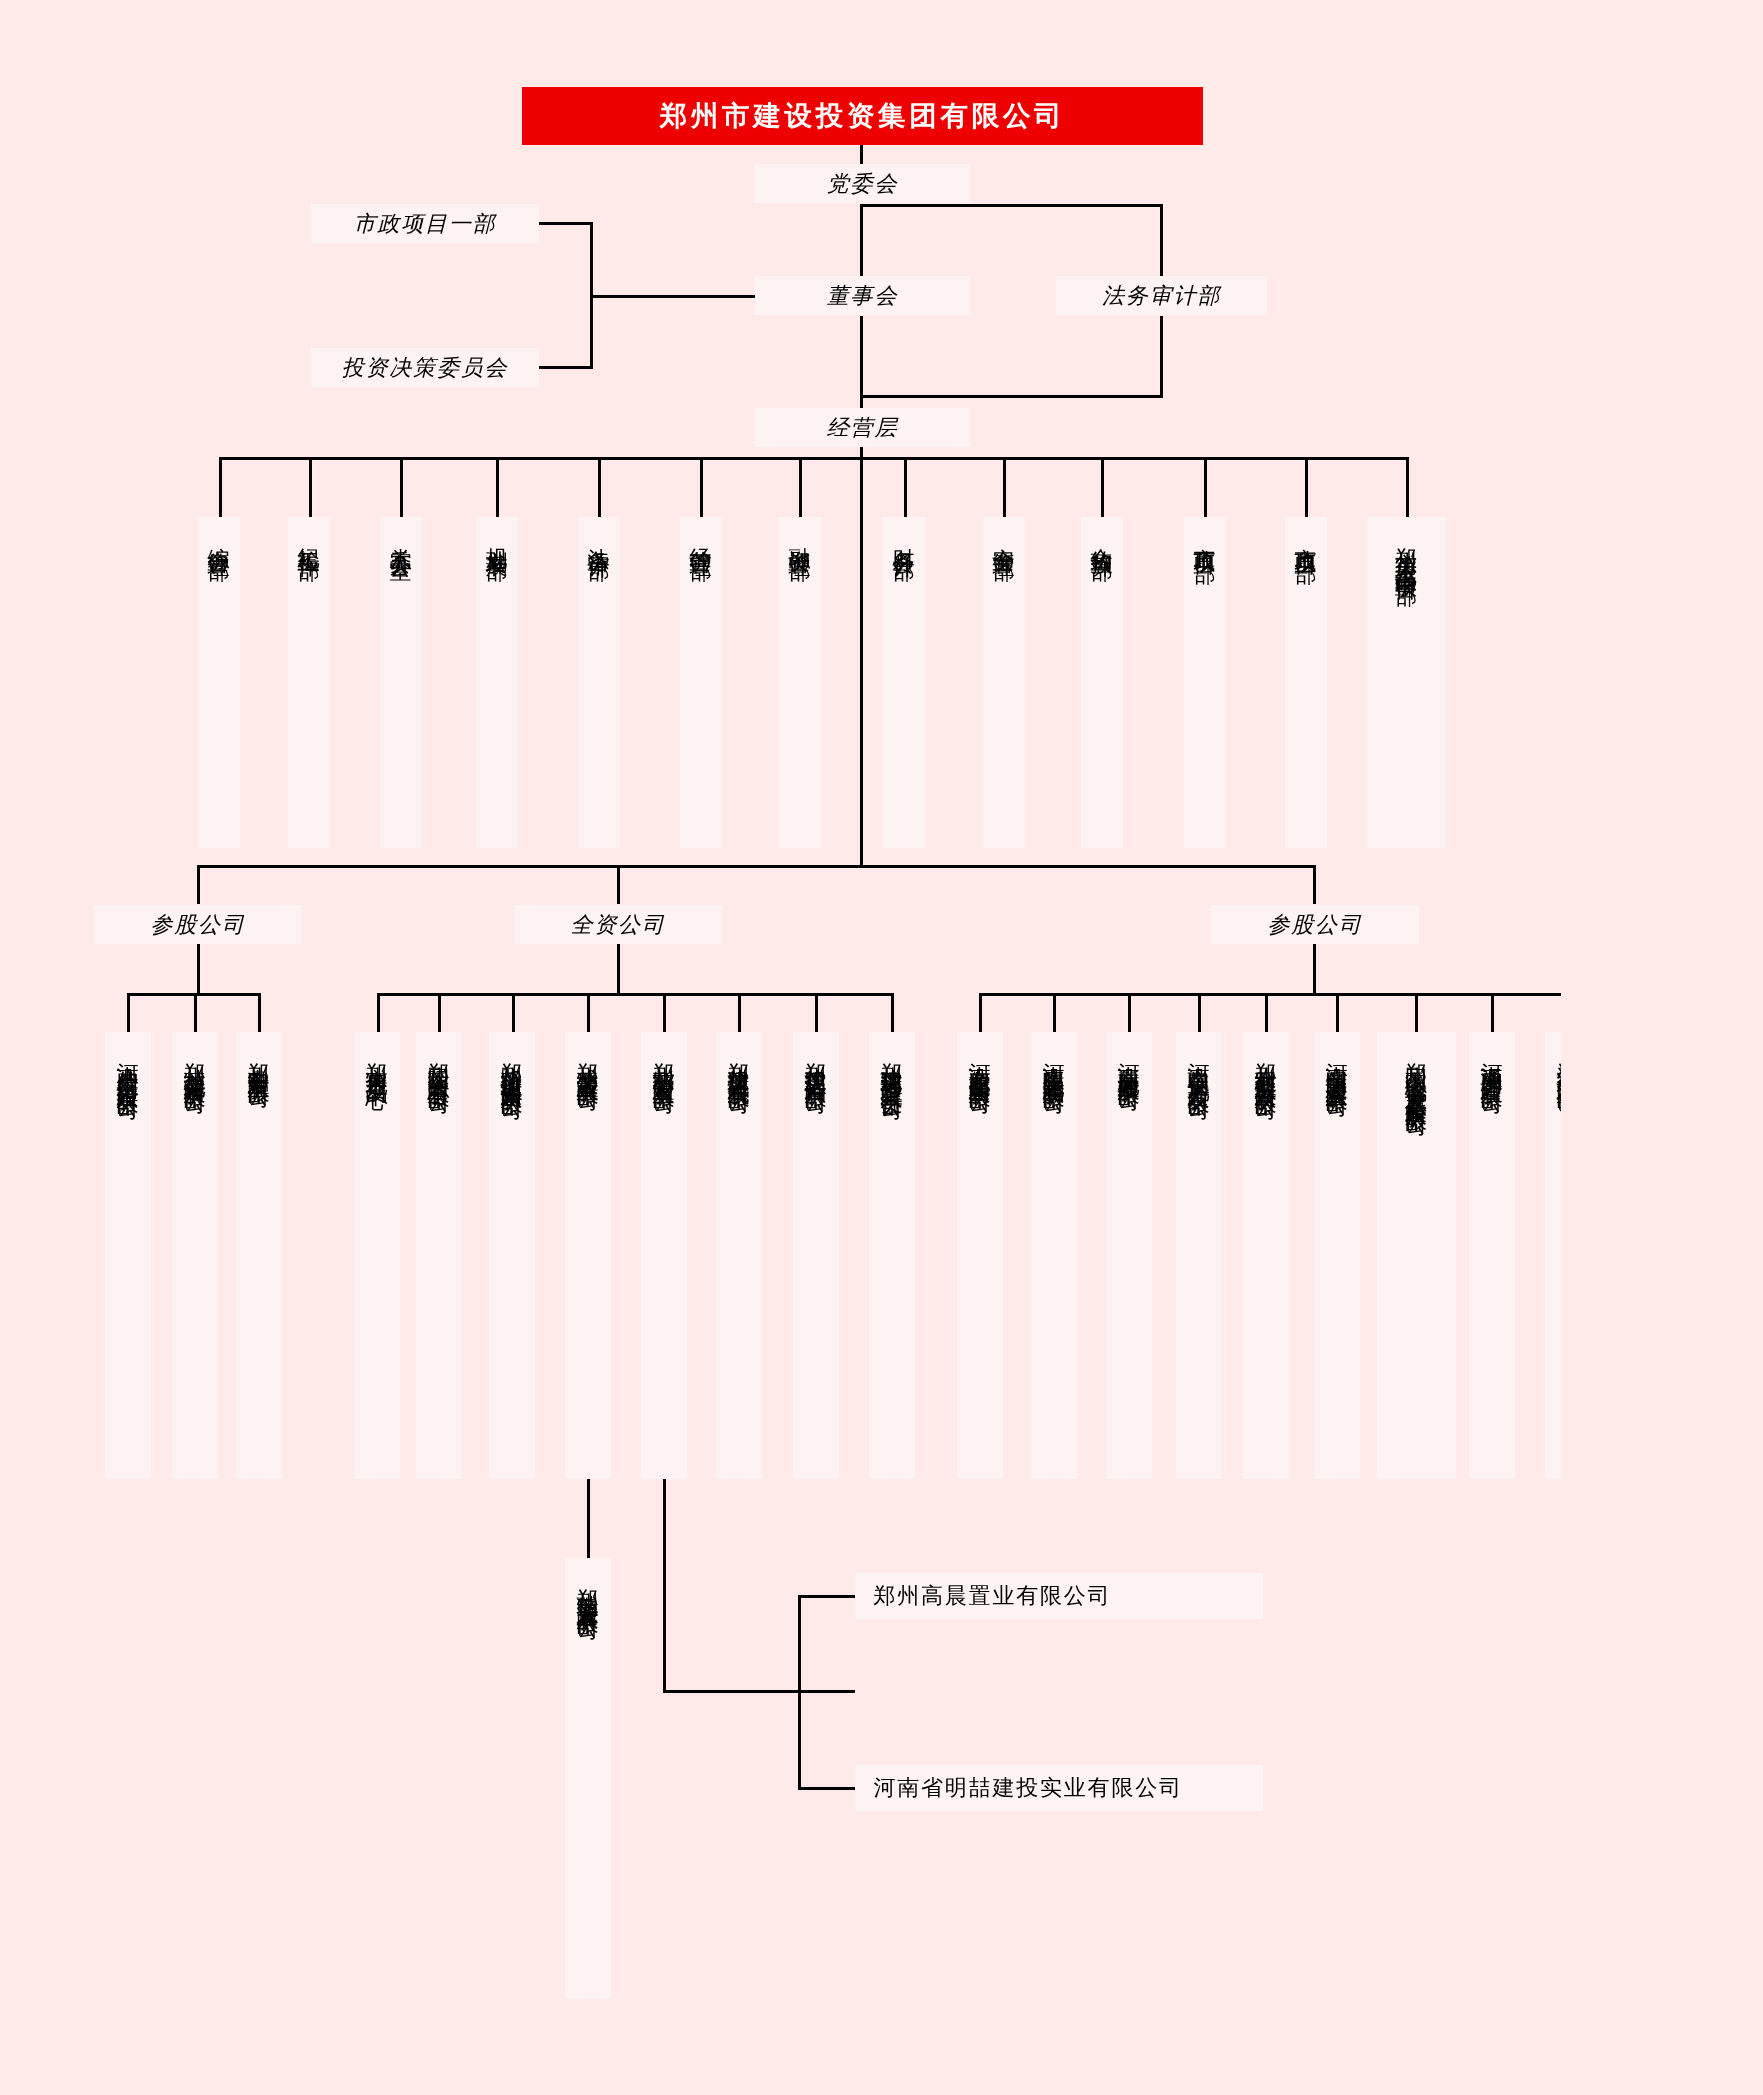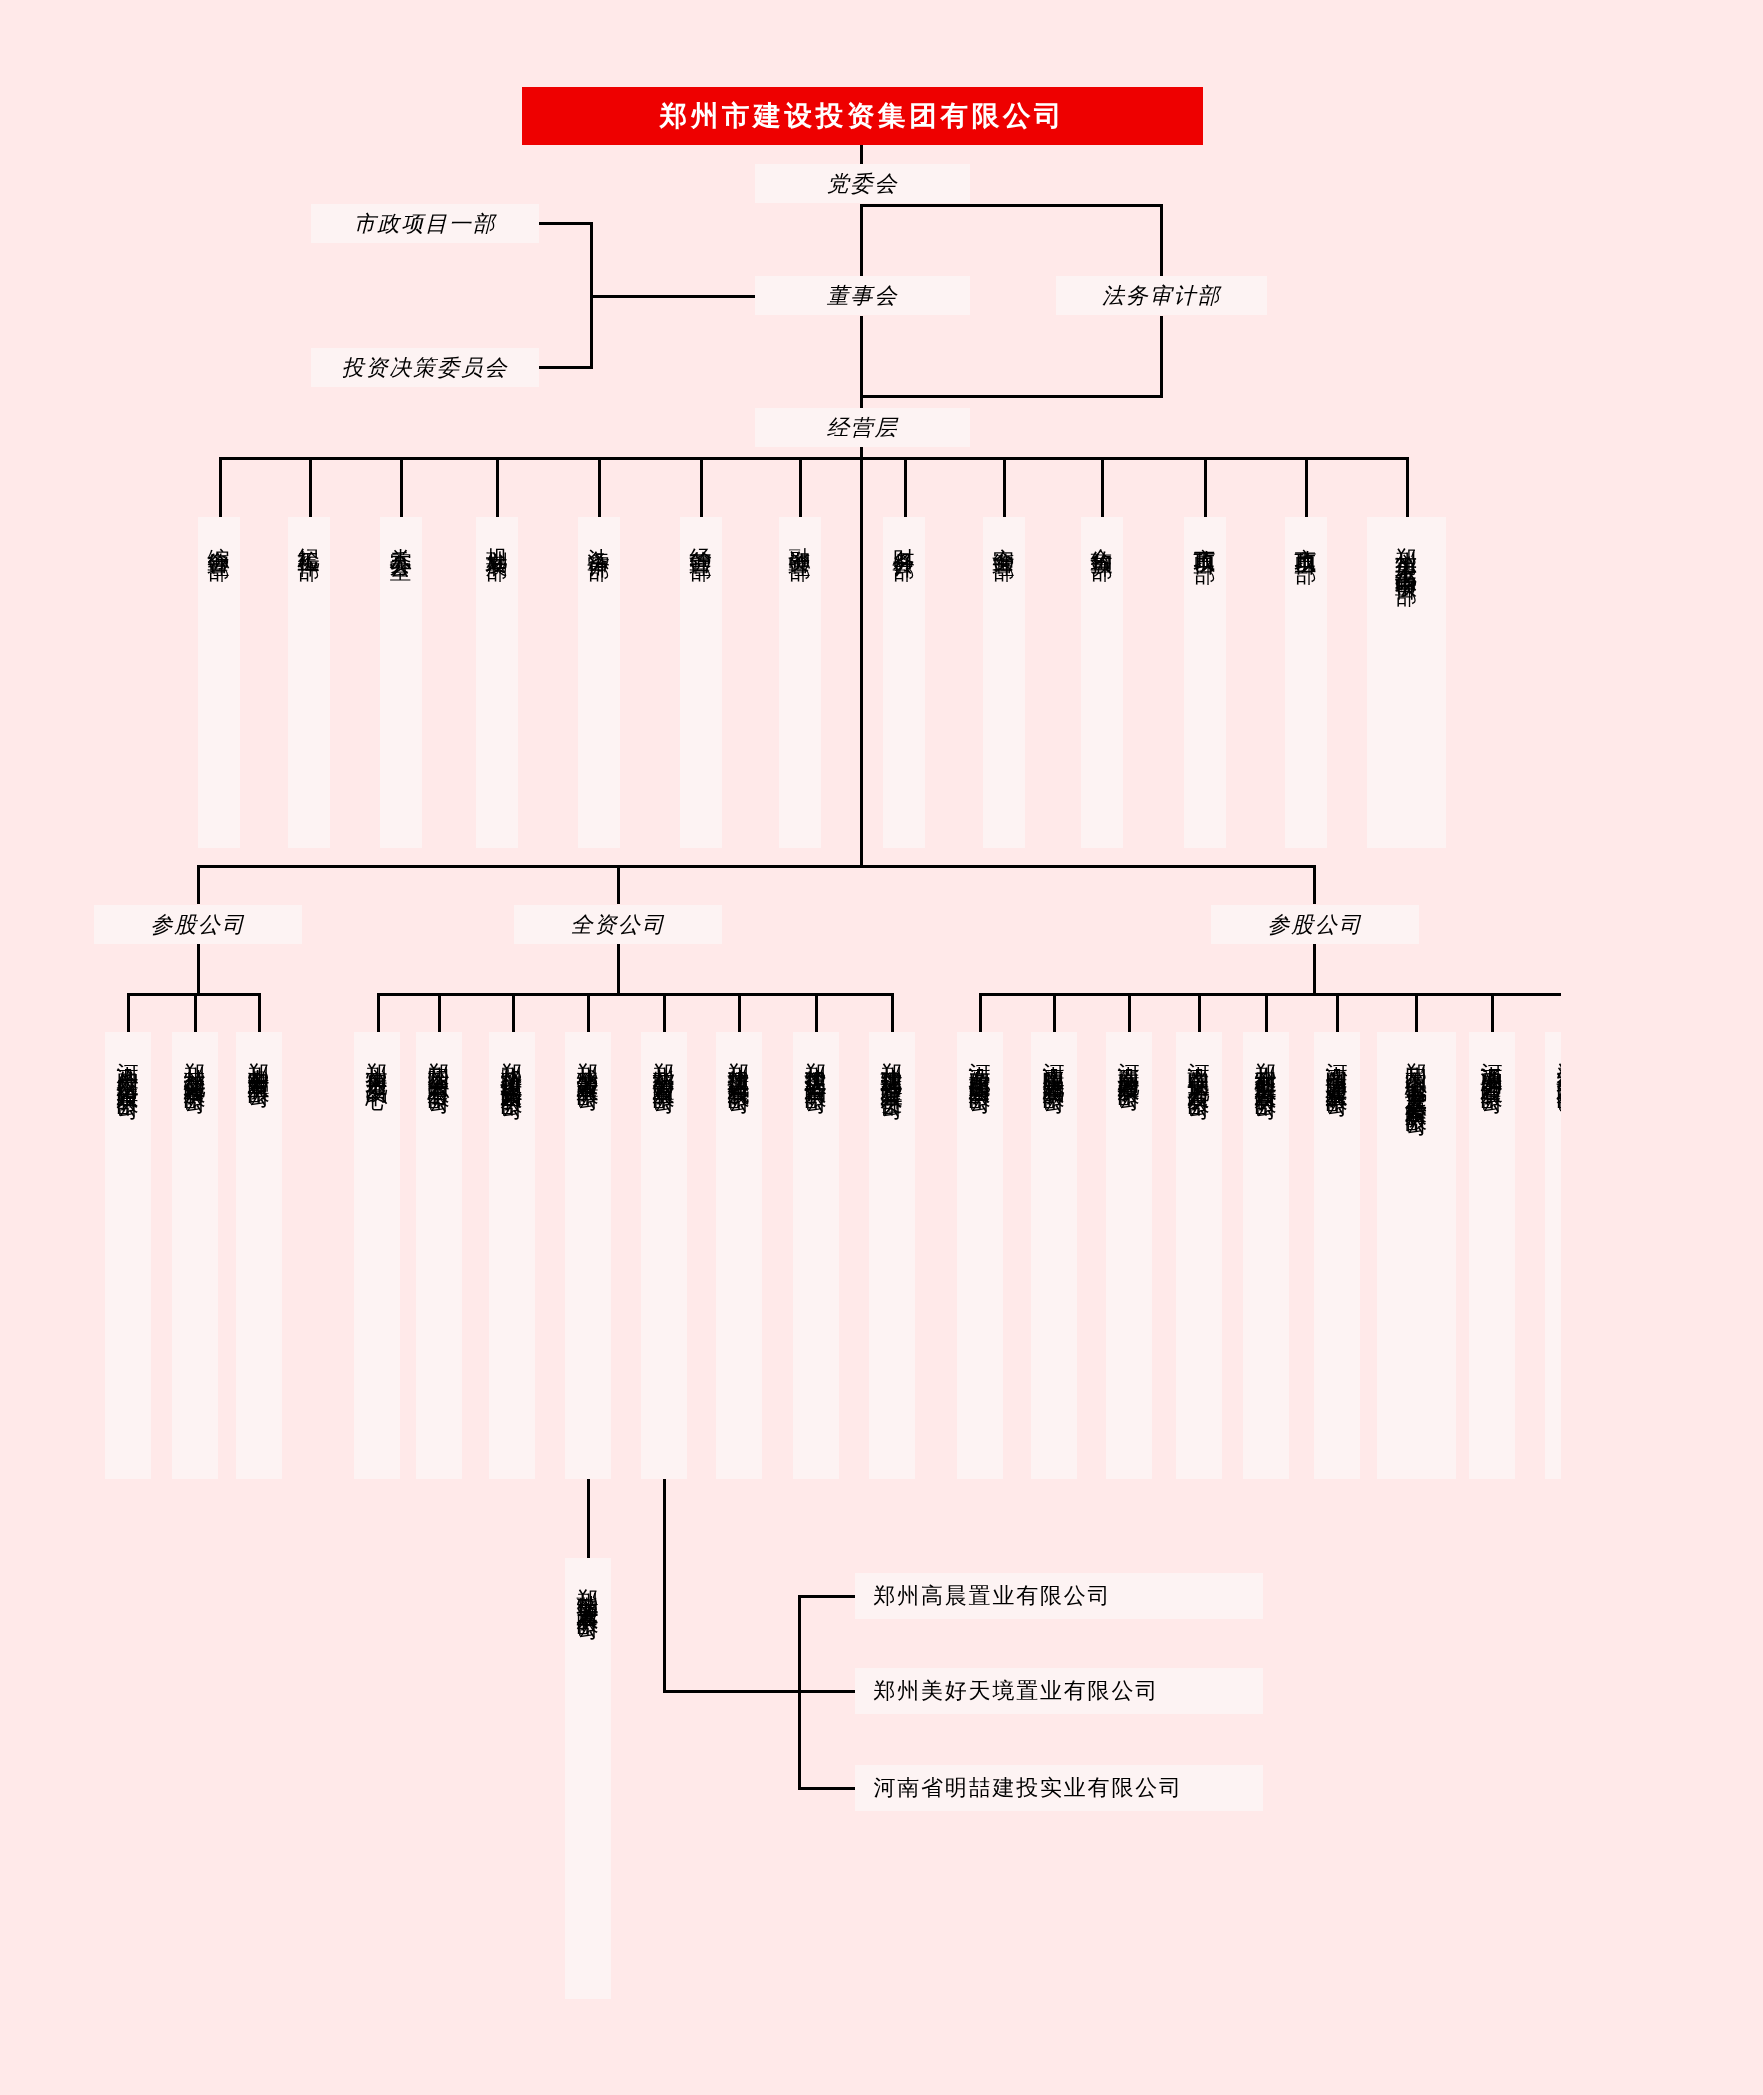--- a/index.html
+++ b/index.html
@@ -208,17 +208,16 @@
     </div>
   <div class="box vbox" style="left:1545px;top:1032px;width:46px;height:447px">
       <span>郑州涌智基金管理有限公司</span>
     </div>
 
   <div class="box vbox" style="left:565px;top:1558px;width:46px;height:441px">
       <span>郑州瑞孚实业发展有限公司</span>
     </div>
 
   <div class="box leftbox" style="left:855px;top:1573px;width:408px;height:46px">郑州高晨置业有限公司</div>
-  <div class="box leftbox" style="left:855px;top:1668px;width:408px;height:46px">郑州美好天境置业有限公司</div>
   <div class="box leftbox" style="left:855px;top:1765px;width:408px;height:46px">河南省明喆建投实业有限公司</div>
 
 </div>
 
 
 </body></html>

